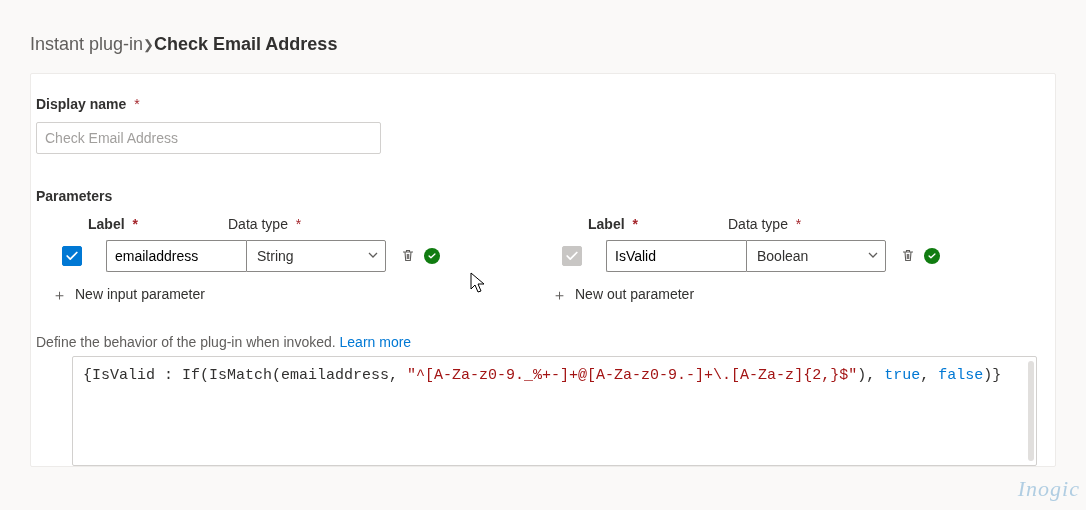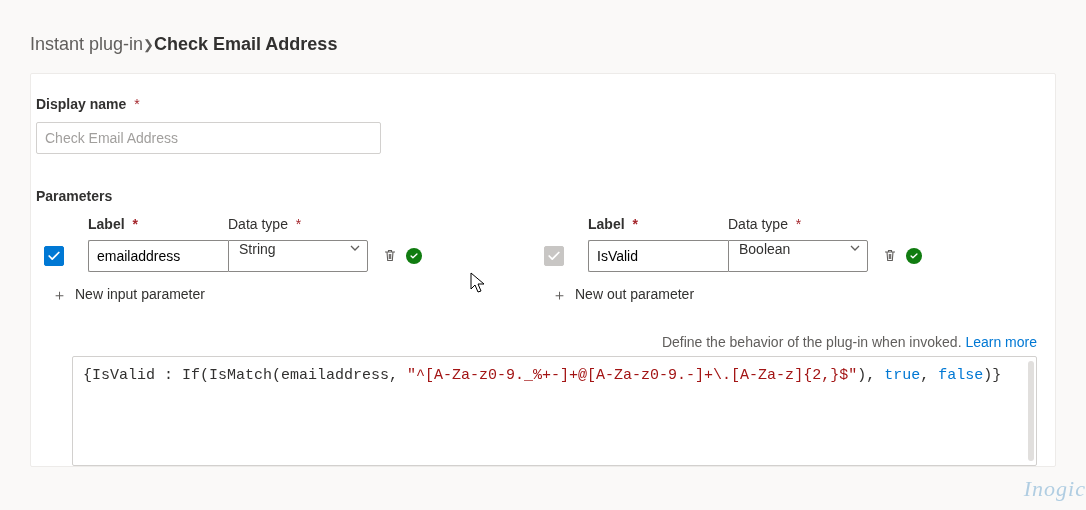--- a/index.html
+++ b/index.html
@@ -78,20 +78,21 @@
     align-items: center;
     margin-bottom: 8px;
   }
   .hdr-spacer { width: 44px; }
   .hdr-label { width: 140px; font-weight: 700; font-size:14px; }
   .hdr-type  { width: 140px; font-weight: 400; font-size:14px; }
   .param-row {
     display: flex;
     align-items: center;
     gap: 0;
+    margin-left: 18px;
   }
   .checkbox {
     width: 20px;
     height: 20px;
     border-radius: 2px;
     display: flex;
     align-items: center;
     justify-content: center;
     margin-right: 24px;
     flex-shrink: 0;
@@ -114,21 +115,21 @@
     border-radius: 2px 0 0 2px;
     font-family: inherit;
     font-size: 14px;
   }
   .type-select {
     width: 140px;
     height: 32px;
     border: 1px solid #8a8886;
     border-radius: 0 2px 2px 0;
     display: flex;
-    align-items: flex-start;
+    align-items: center;
     justify-content: space-between;
     padding: 0 6px 0 10px;
     font-size: 14px;
     background: #fff;
     cursor: pointer;
   }
   .type-select .chev-icon { color: #605e5c; }
   .row-icons {
     display: flex;
     align-items: center;
@@ -151,21 +152,21 @@
     align-items: center;
     gap: 8px;
     margin-top: 14px;
     margin-left: 8px;
     font-size: 14px;
     color: #323130;
     cursor: pointer;
   }
   .add-link .plus { color: #605e5c; font-size: 15px; line-height:1; }
   .expr-section { margin-top: 32px; }
-  .expr-help { font-size: 14px; color: #605e5c; margin-top: 8px; margin-bottom: 6px; text-align: right; }
+  .expr-help { font-size: 14px; color: #605e5c; margin-top: 8px; margin-bottom: 6px; }
   .expr-help a { color: #0078d4; text-decoration: none; cursor: pointer; }
   .code-box {
     border: 1px solid #d2d0ce;
     border-radius: 2px;
     padding: 8px 10px;
     font-family: Consolas, "Courier New", monospace;
     font-size: 15px;
     line-height: 1.45;
     min-height: 110px;
     white-space: pre;
@@ -184,21 +185,21 @@
   .tok-str   { color:#a31515; }
   .tok-key   { color:#0078d4; }
   .cursor-arrow {
     position: absolute;
     top: 272px;
     left: 470px;
     pointer-events: none;
   }
   .watermark {
     position: absolute;
-    right: 0;
+    right: 6px;
     bottom: 8px;
     font-family: Georgia, serif;
     font-size: 22px;
     color: #9ec3dd;
     letter-spacing: 1px;
     opacity: .8;
     font-style: italic;
   }
 </style>
 </head>

